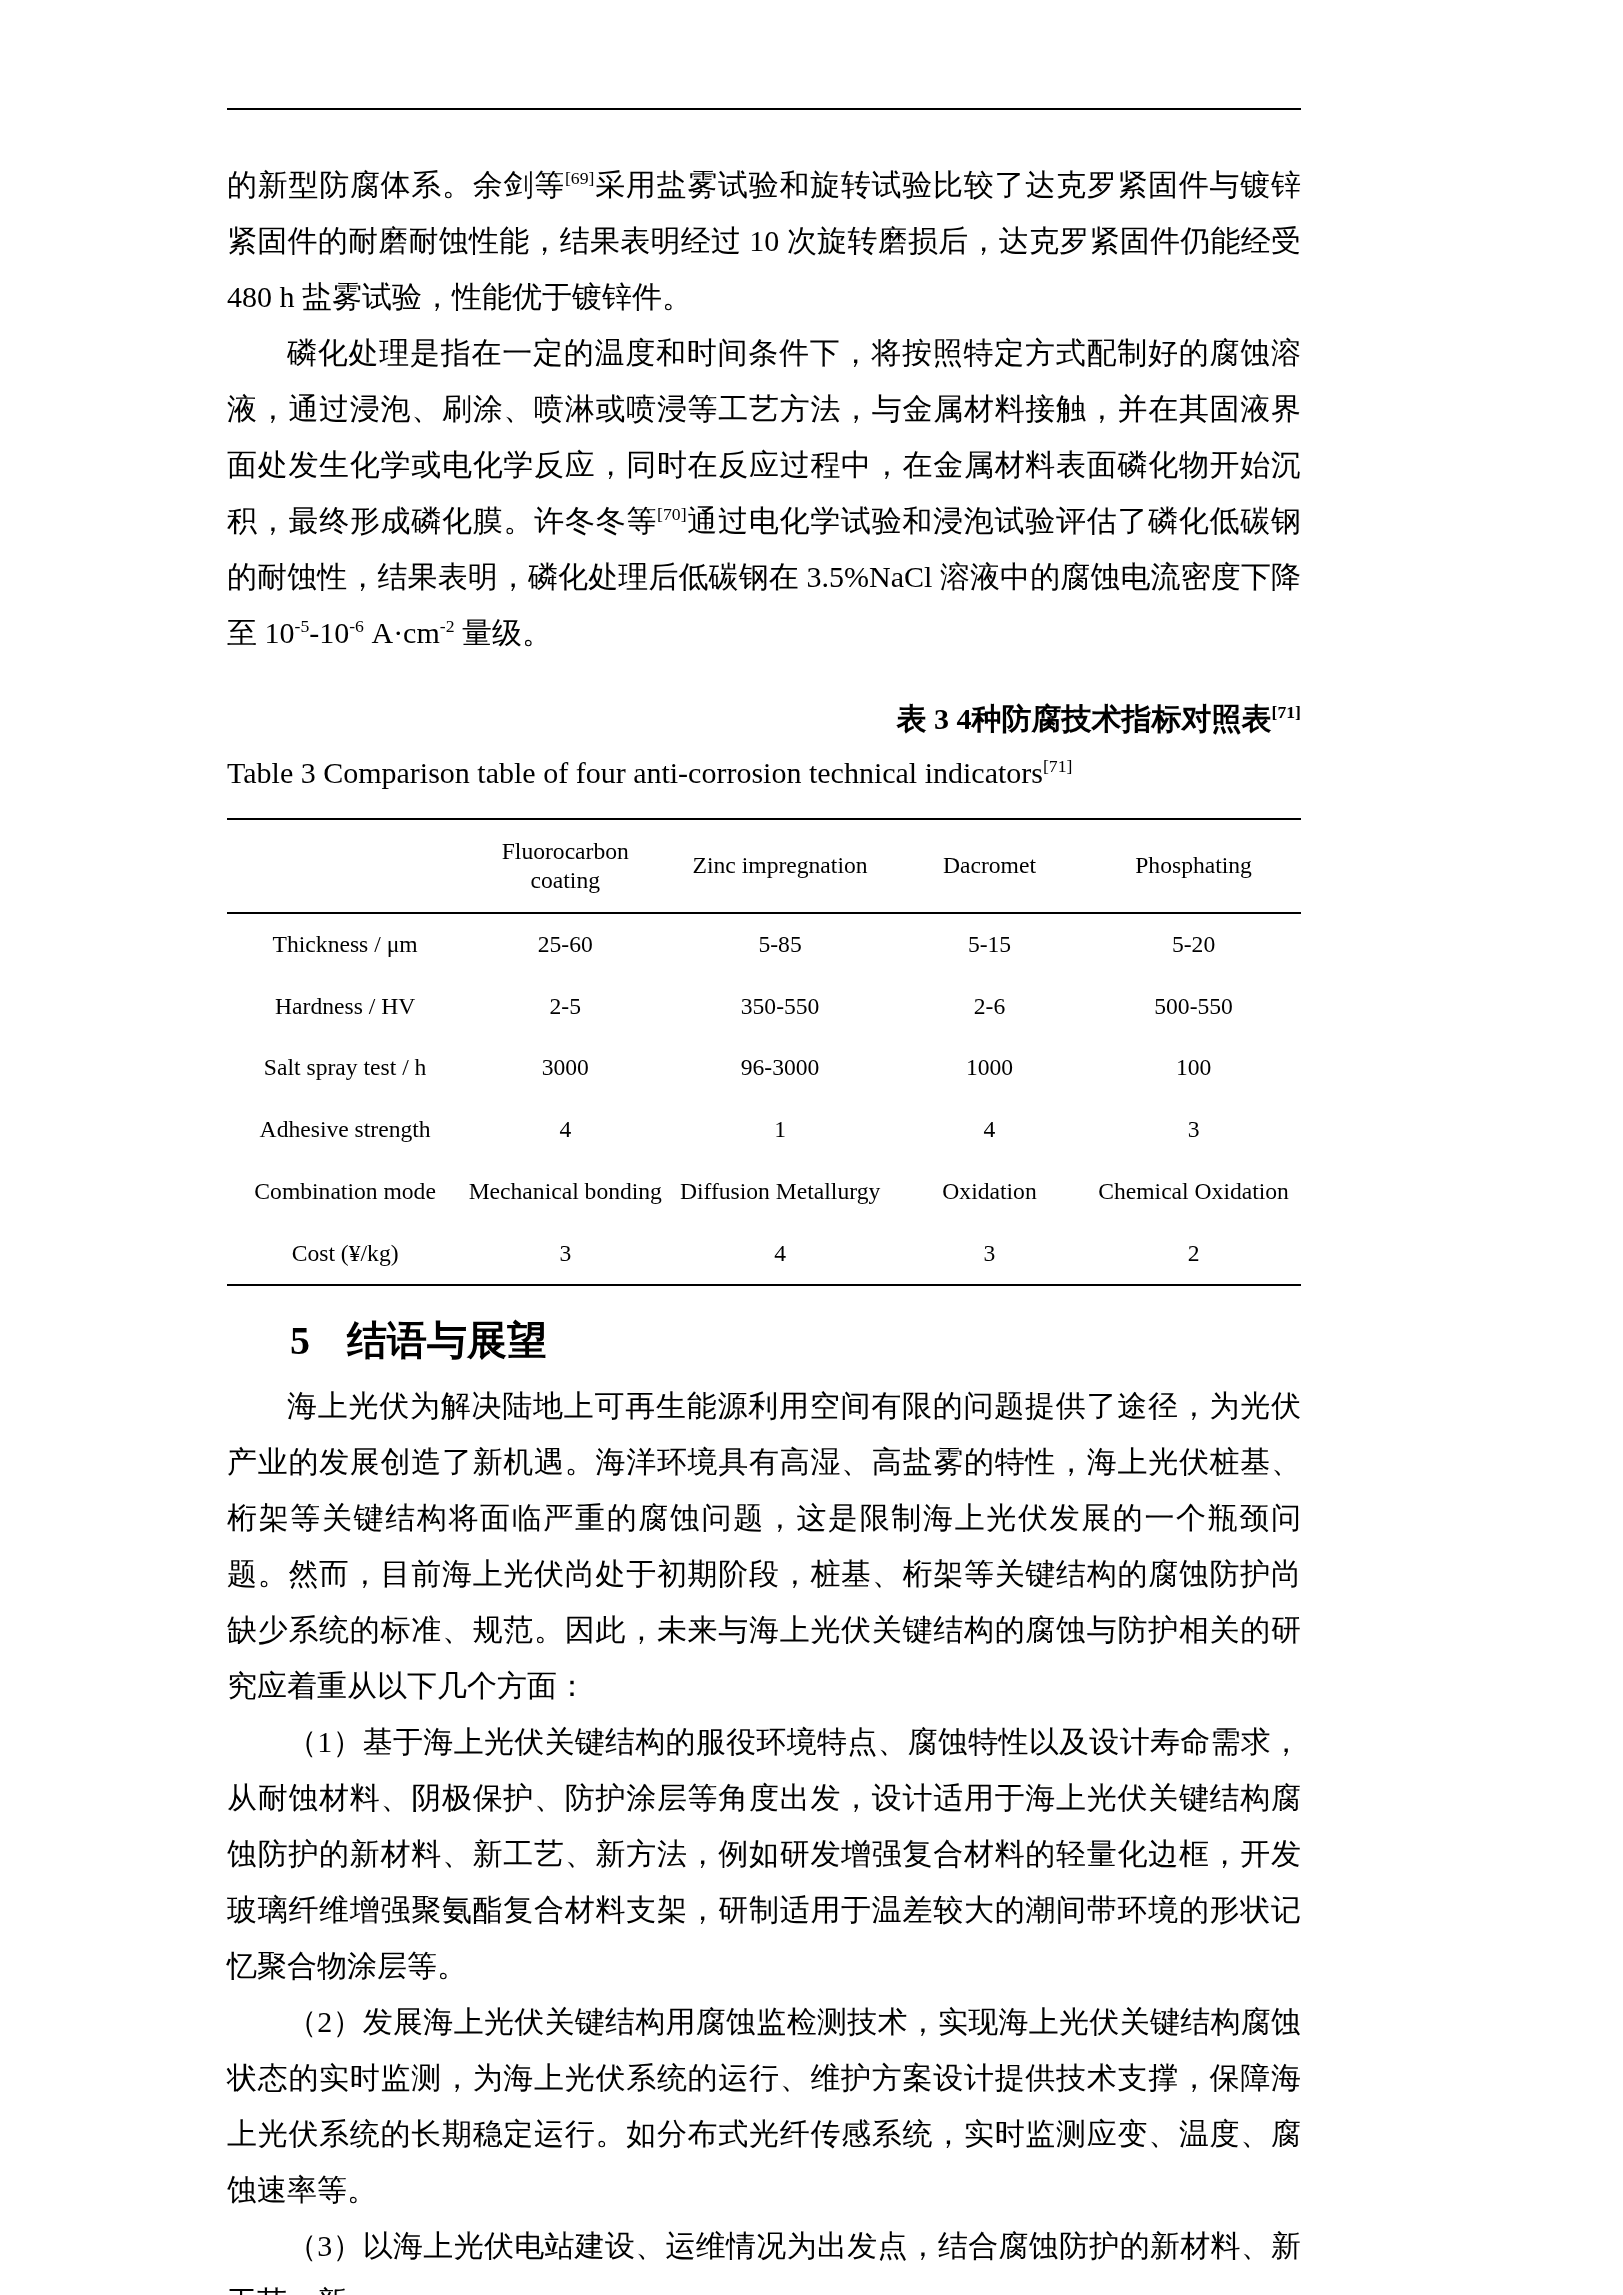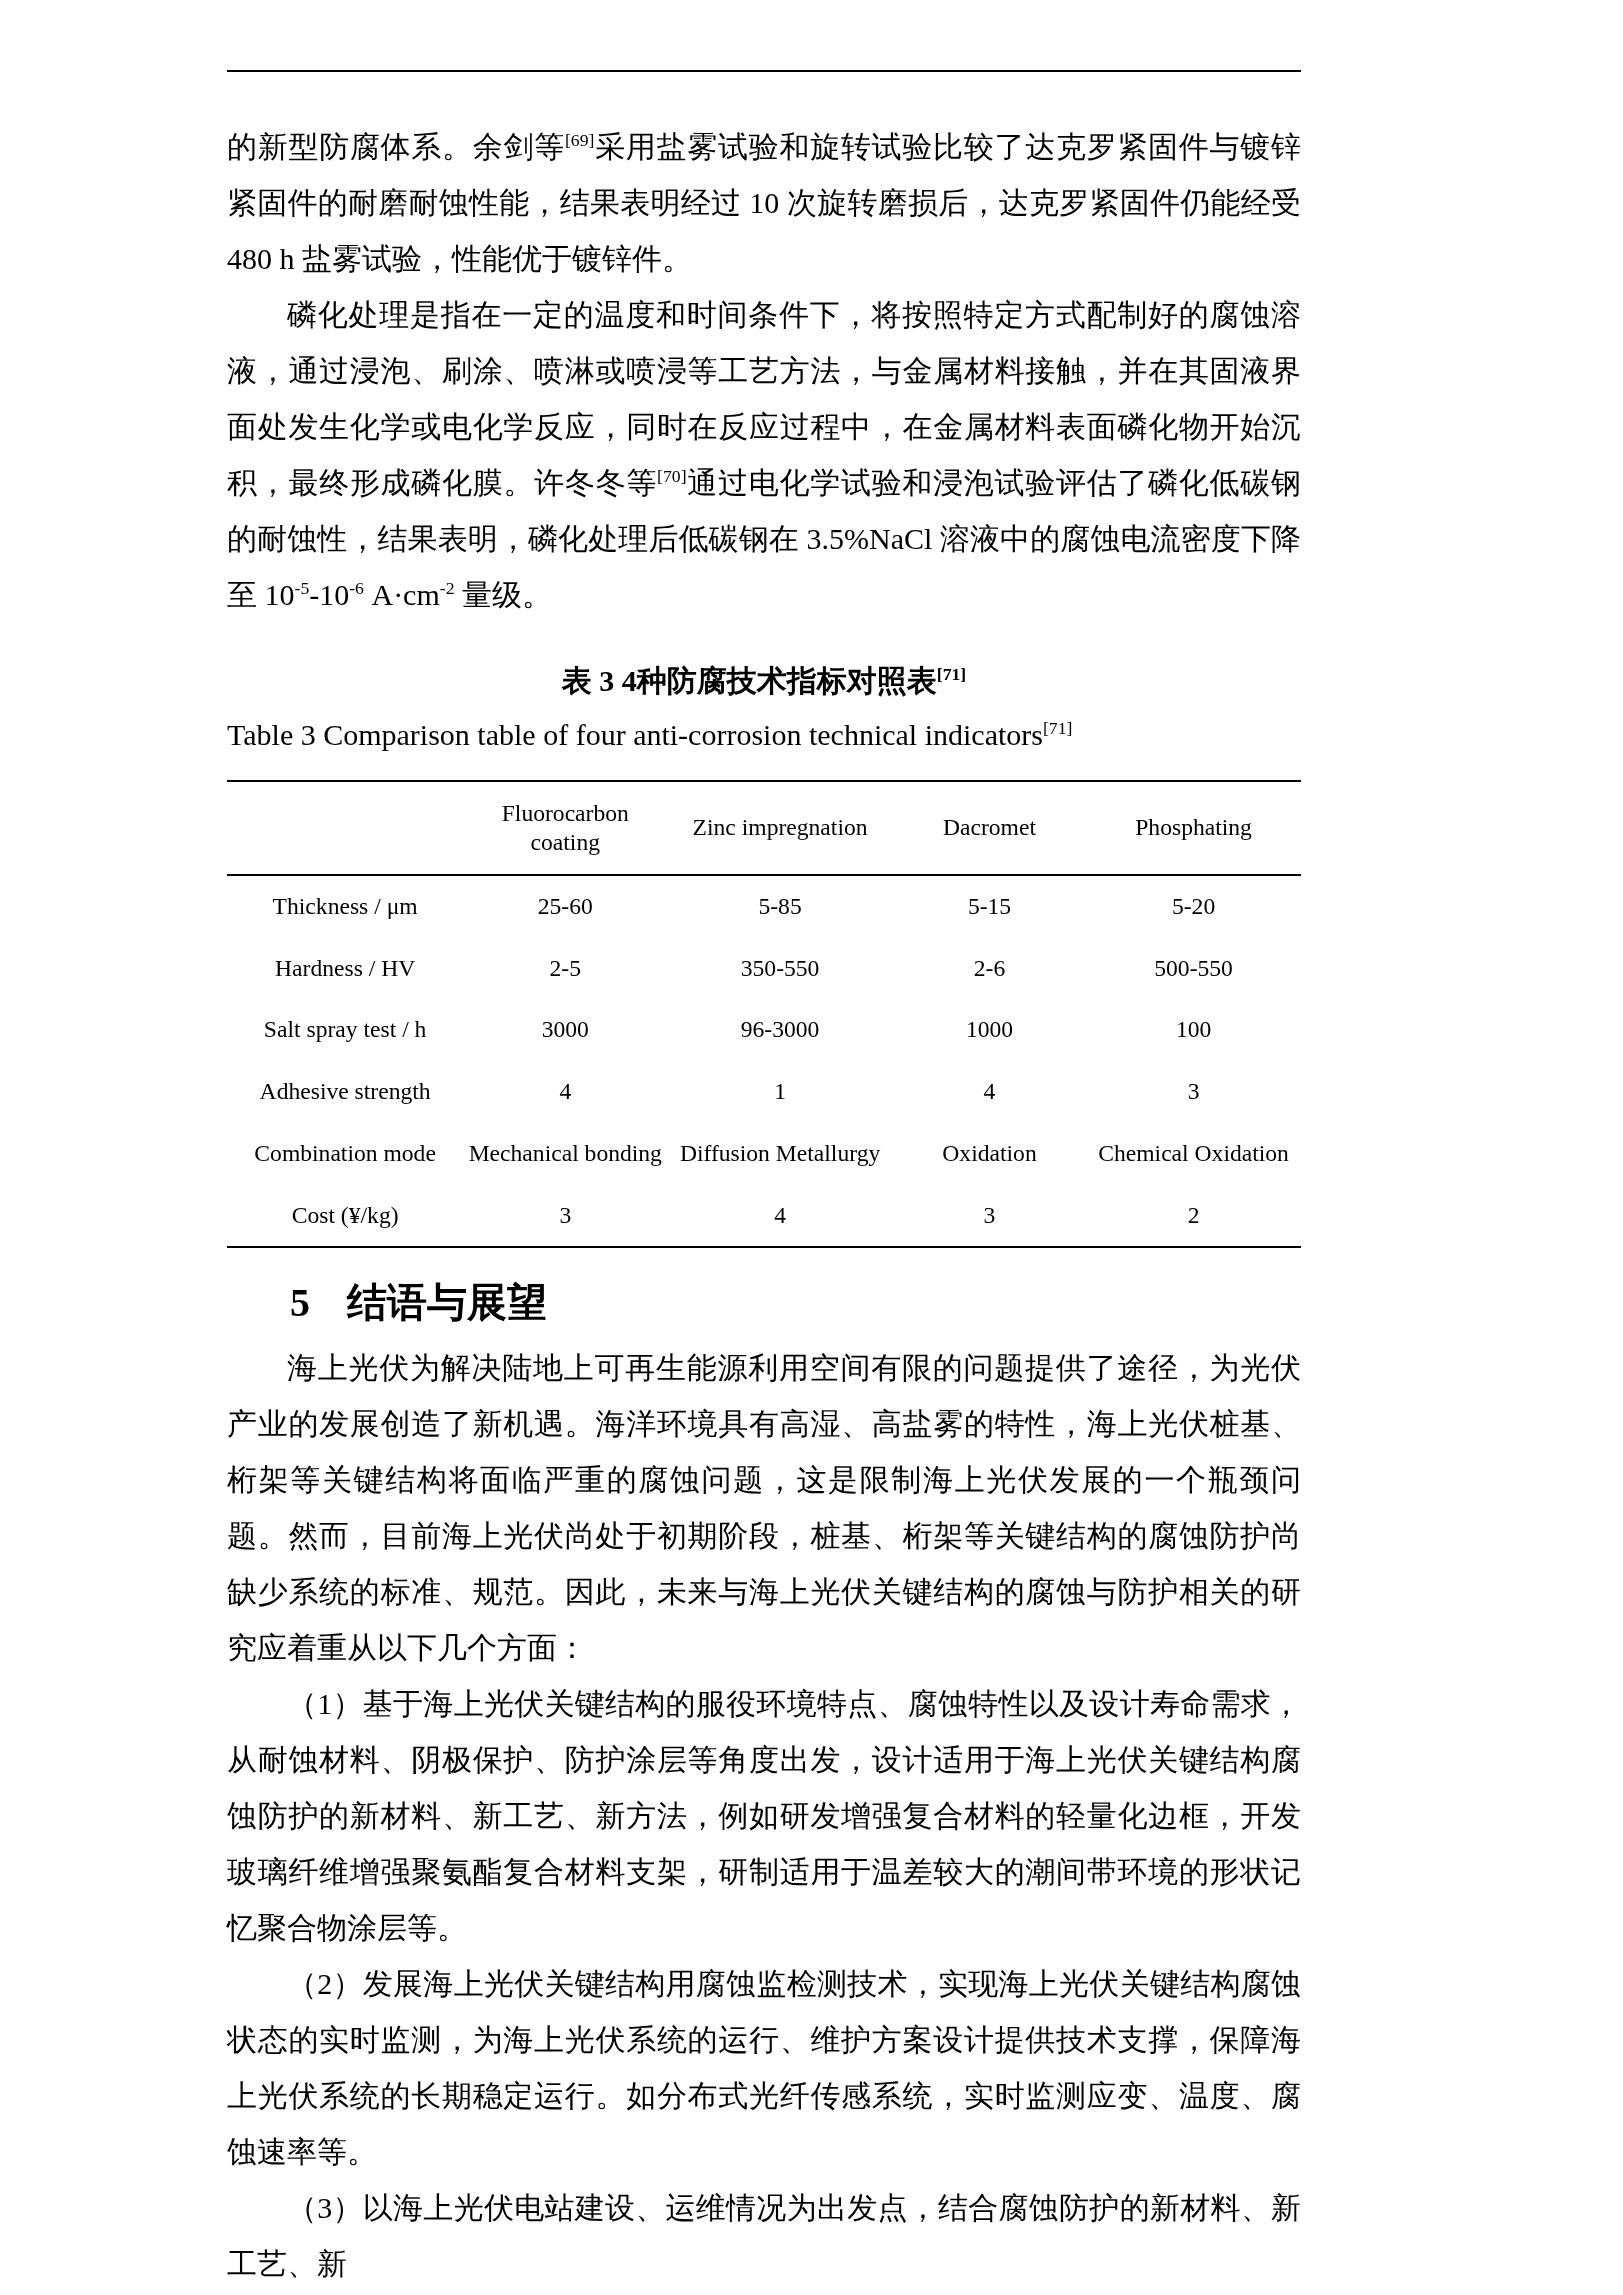--- a/index.html
+++ b/index.html
@@ -6,21 +6,21 @@
     margin: 0;
     padding: 0;
     background: #ffffff;
   }
   .page {
     position: relative;
     width: 1535px;
     height: 2295px;
     background: #ffffff;
     box-sizing: border-box;
-    padding: 70px 234px 0 227px;
+    padding: 108px 234px 0 227px;
     overflow: hidden;
     font-family: "Liberation Serif", "DejaVu Serif", serif;
     color: #000000;
   }
   .header-rule {
     height: 2px;
     background: #000000;
     margin-bottom: 47px;
   }
   .para {
@@ -36,21 +36,21 @@
   sup {
     font-size: 17.7px;
     line-height: 0;
     vertical-align: super;
   }
   .caption-cn {
     margin: 34px 0 6.5px 0;
     font-size: 30px;
     line-height: 47px;
     font-weight: bold;
-    text-align: center;
+    text-align: right;
   }
   .caption-en {
     margin: 0 0 22px 0;
     font-size: 30px;
     line-height: 47px;
     text-align: left;
   }
   table.data-table {
     width: 100%;
     border-collapse: collapse;

